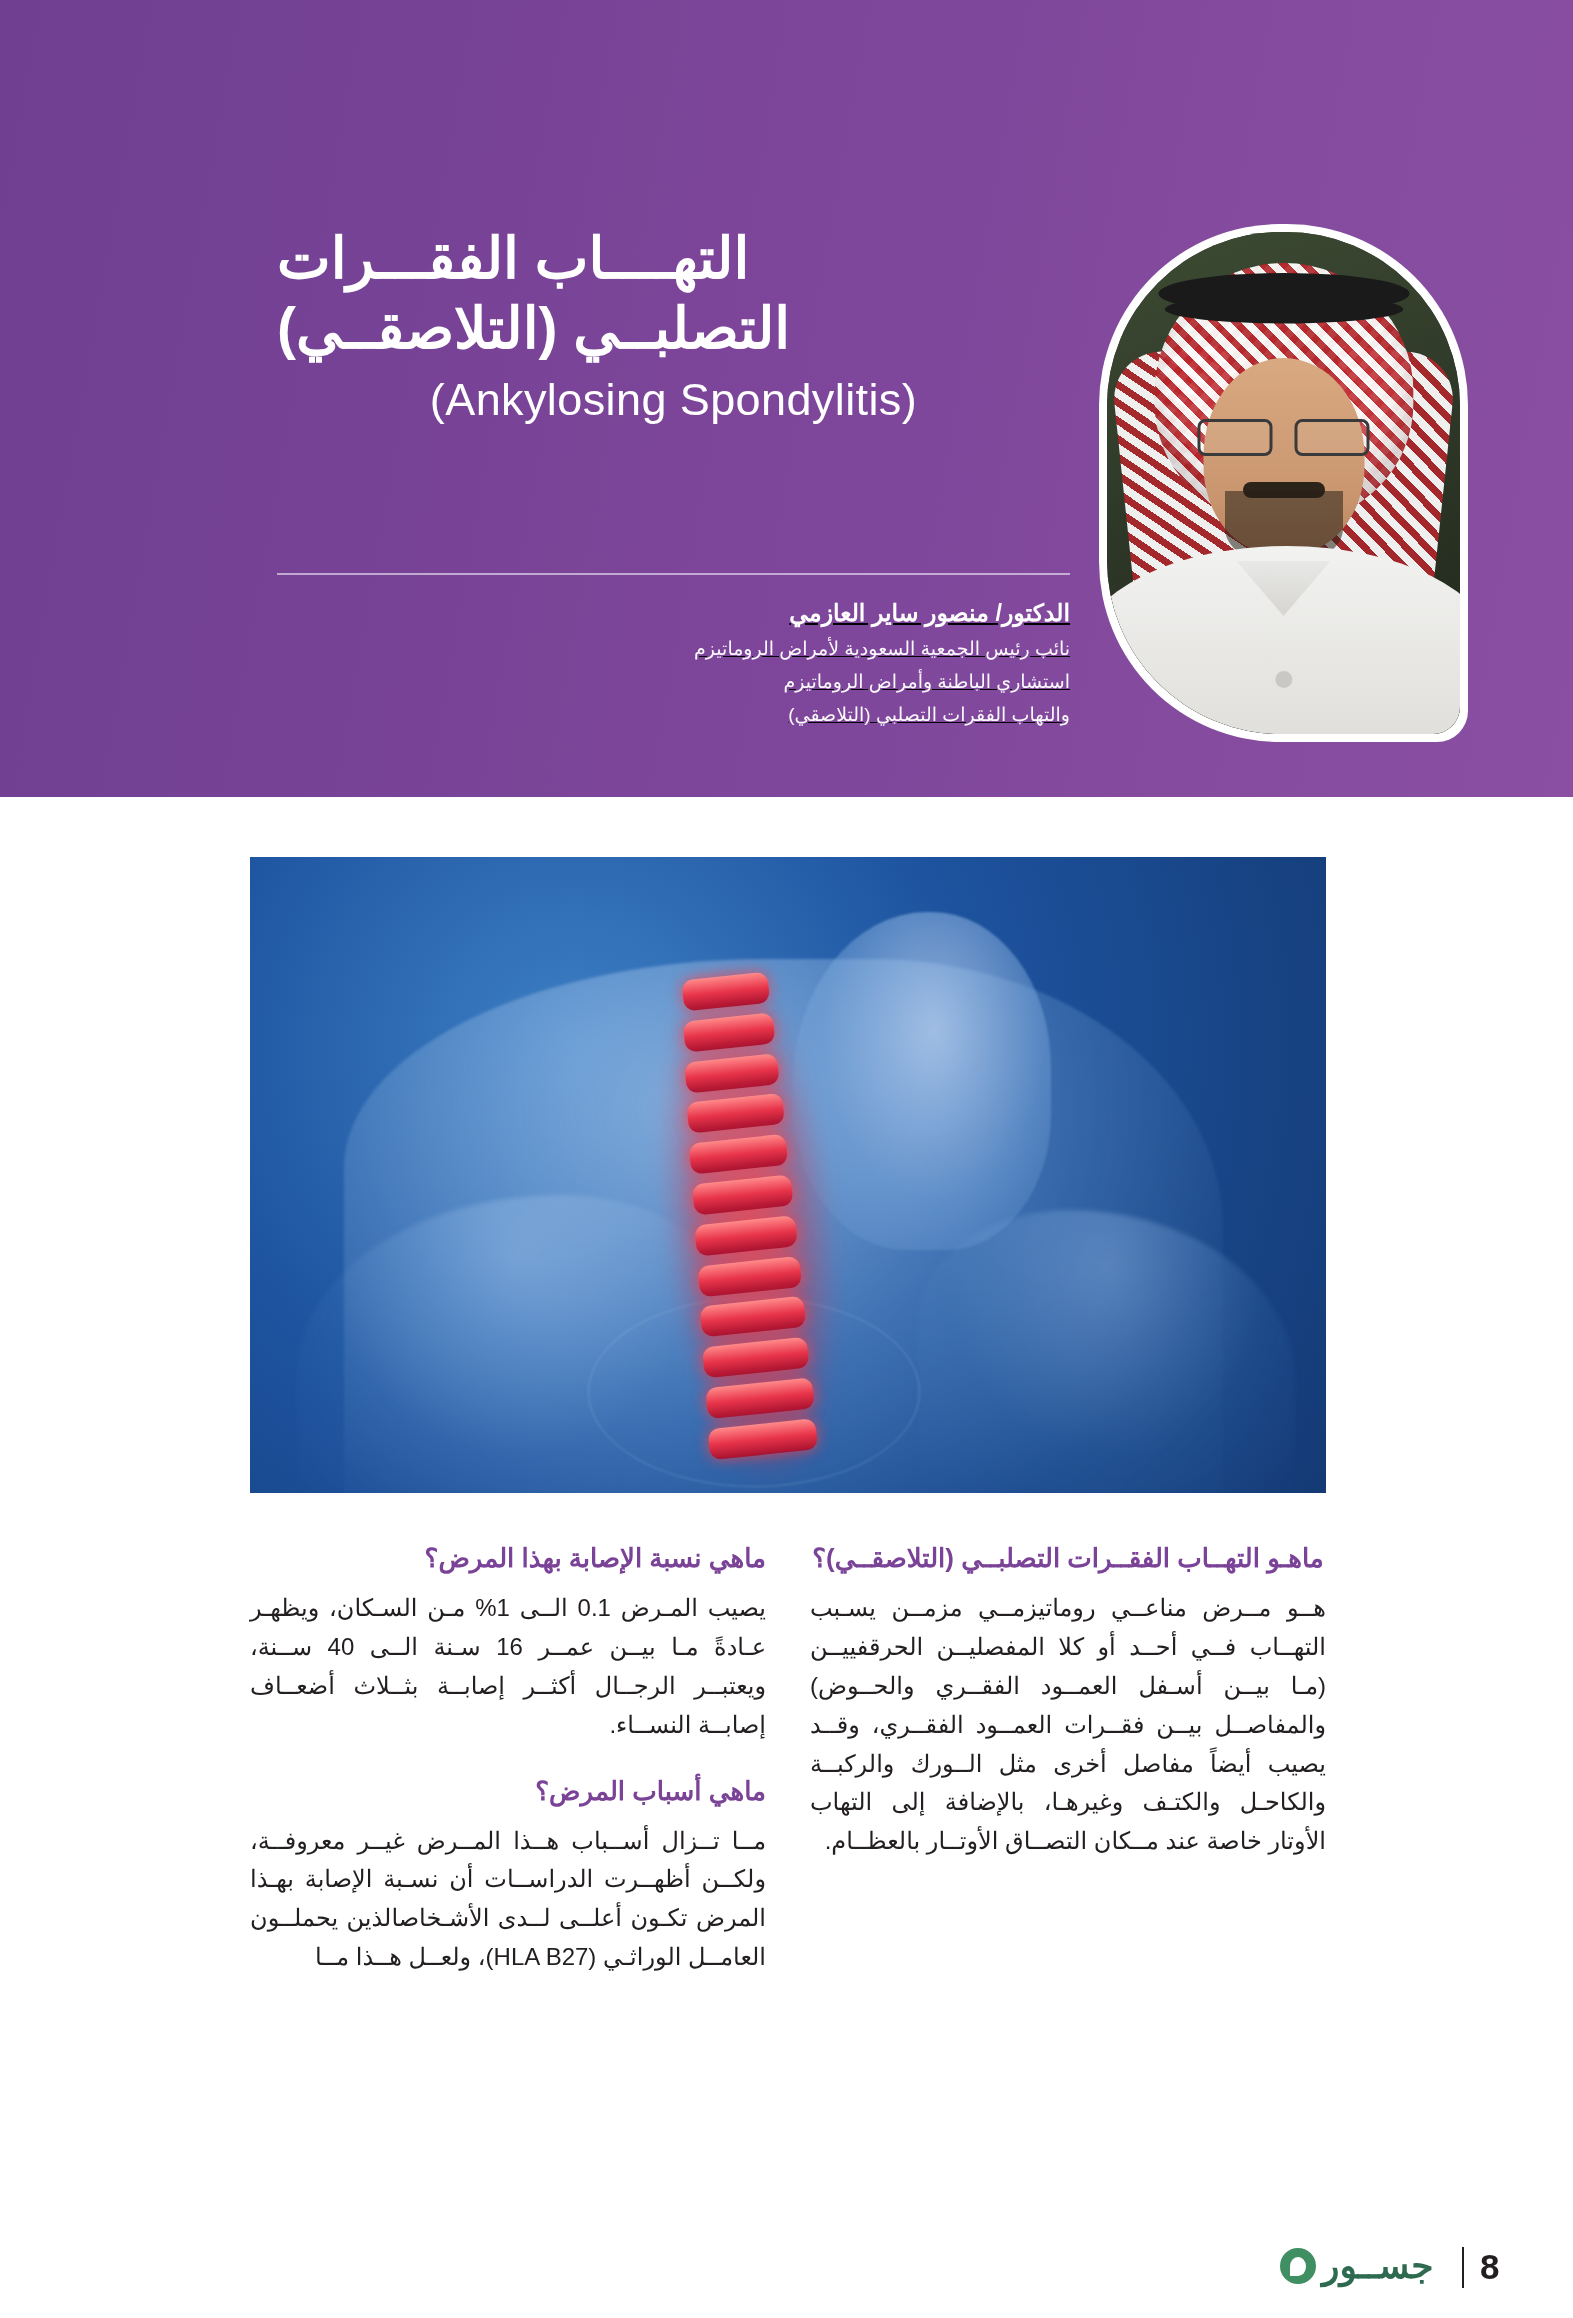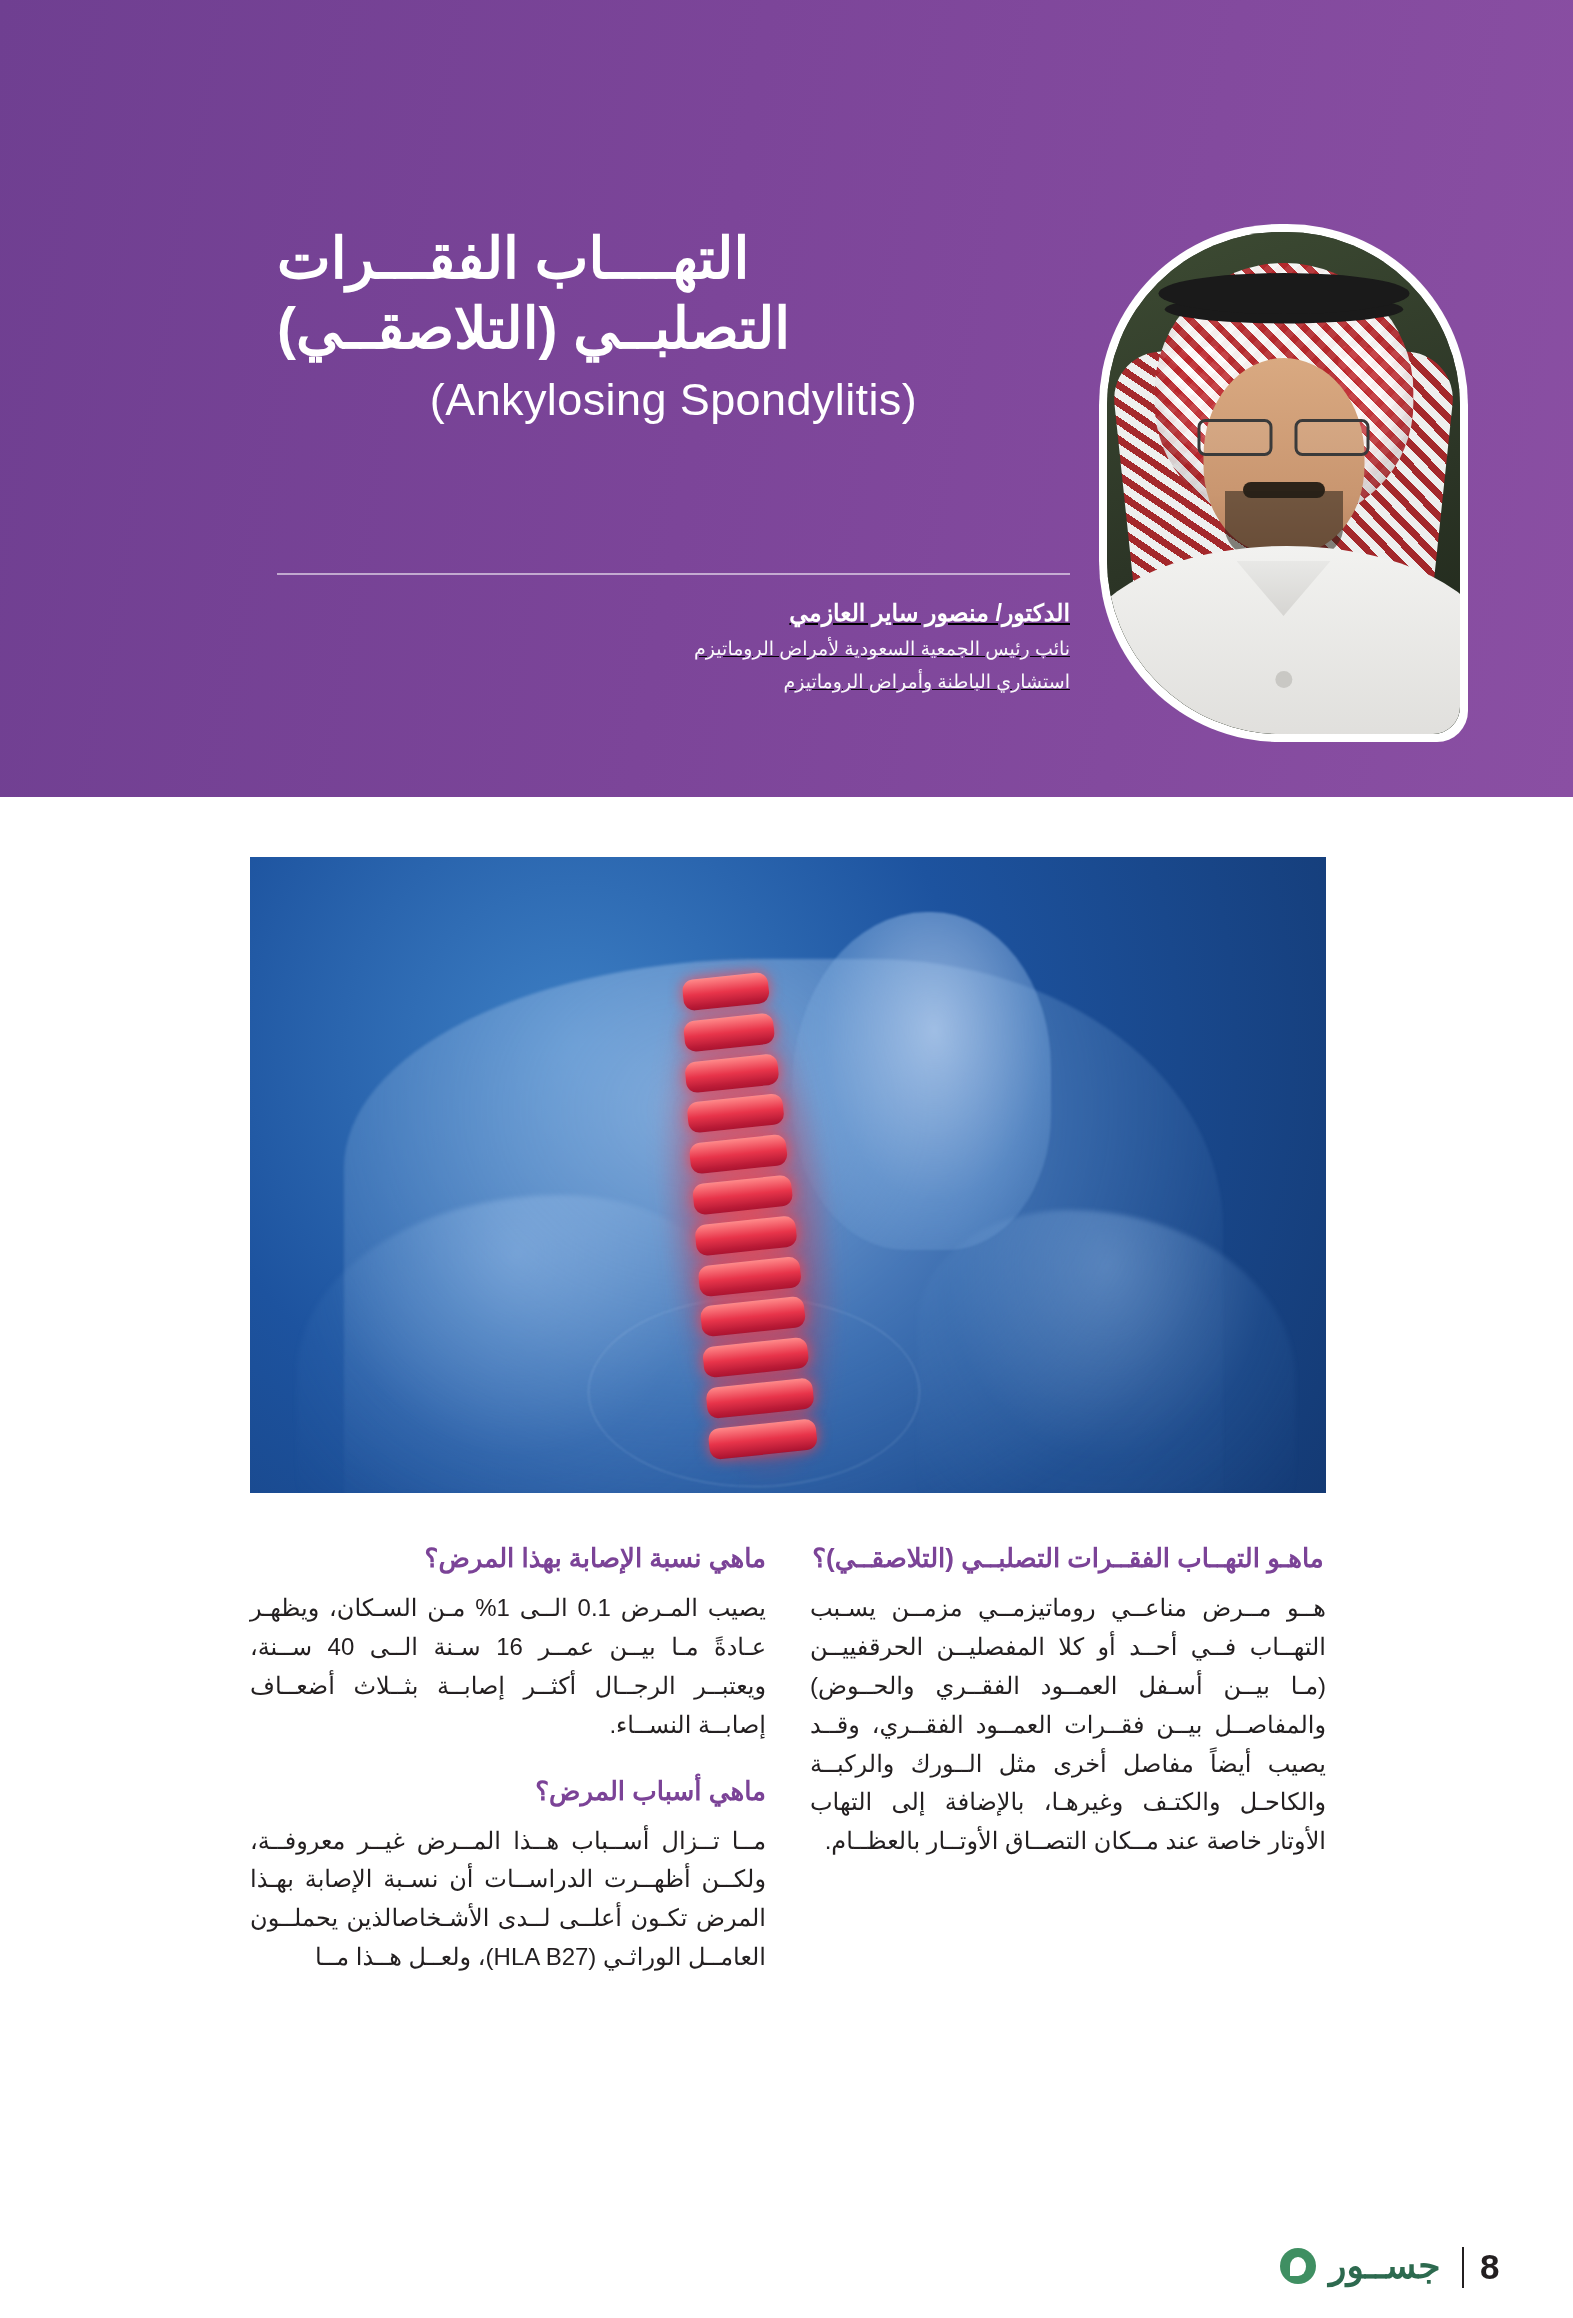--- a/index.html
+++ b/index.html
@@ -392,21 +392,21 @@
   }
   .logo {
     position: absolute;
     left: 1280px;
     top: 6.3px;
     width: 165px;
     height: 52px;
     display: flex;
     align-items: center;
     justify-content: flex-end;
-    gap: 13px;
+    gap: 6px;
   }
   .logo-word {
     font-size: 36px;
     font-weight: bold;
     color: #2d6a4f;
     letter-spacing: -1.6px;
     direction: rtl;
   }
   .logo-mark {
     width: 36px;
@@ -437,20 +437,21 @@
       <div class="title-ar">التصلبــي (التلاصقــي)</div>
       <div class="title-en">(Ankylosing Spondylitis)</div>
     </div>
 
     <div class="divider-line"></div>
 
     <div class="author-block">
       <div class="author-name">الدكتور/ منصور ساير العازمي</div>
       <div class="author-line">نائب رئيس الجمعية السعودية لأمراض الروماتيزم</div>
       <div class="author-line">استشاري الباطنة وأمراض الروماتيزم</div>
+      <div class="author-line">والتهاب الفقرات التصلبي (التلاصقي)</div>
     </div>
 
     <div class="portrait-frame">
       <div class="portrait">
         <div class="p-bg"></div>
         <div class="p-ghutra-left"></div>
         <div class="p-ghutra-right"></div>
         <div class="p-ghutra"></div>
         <div class="p-egal"></div>
         <div class="p-face"></div>

